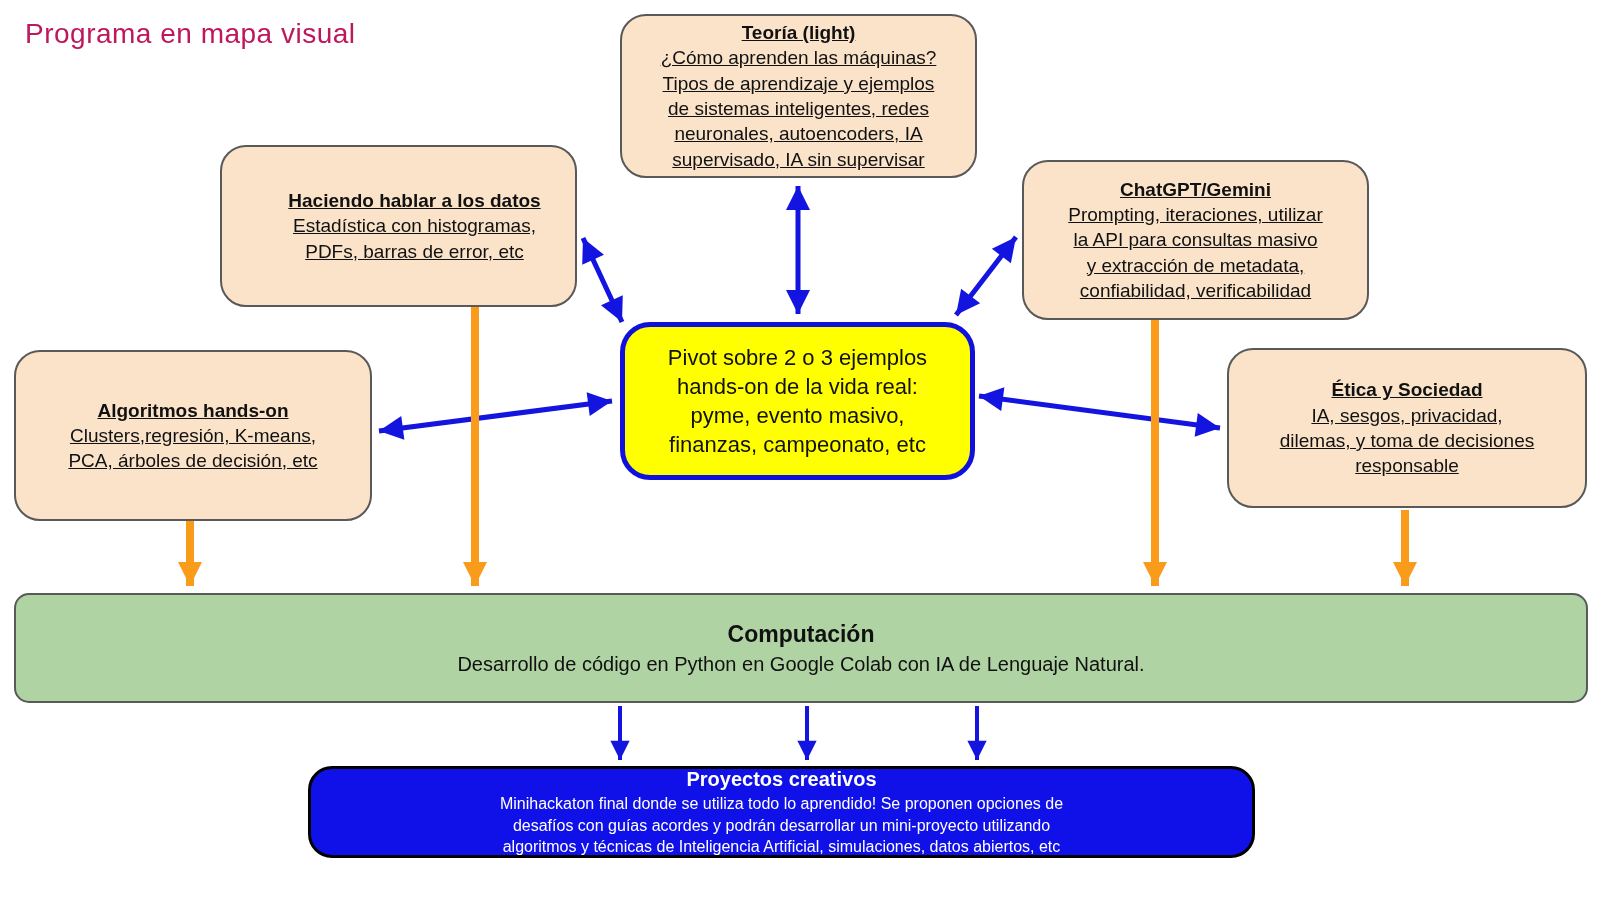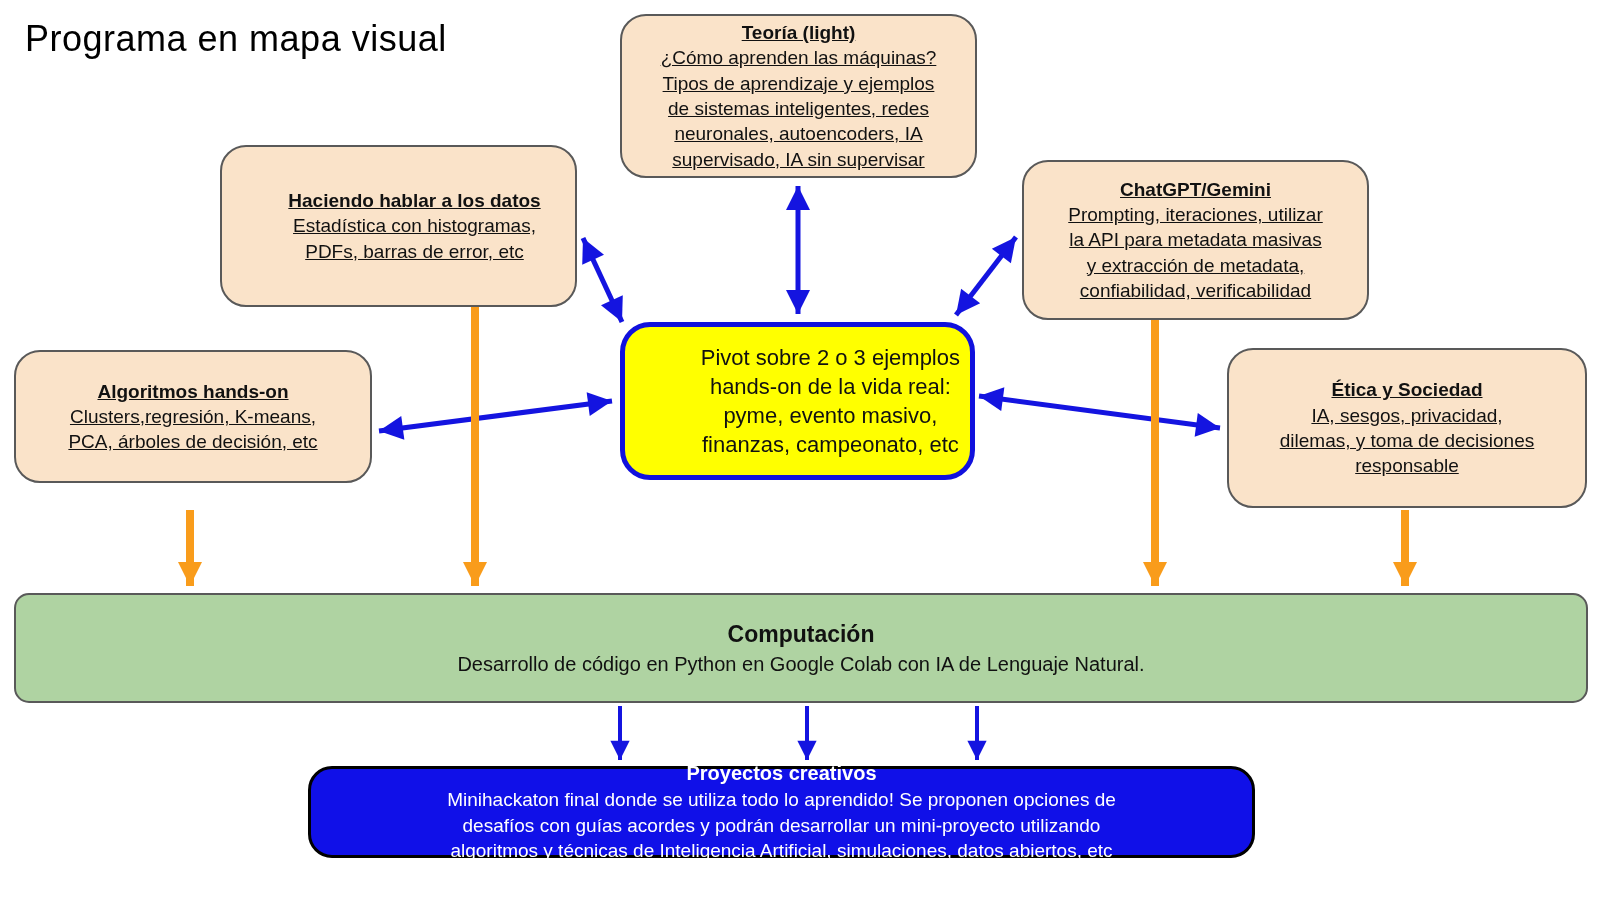--- a/index.html
+++ b/index.html
@@ -2,53 +2,53 @@
 <html><head>
 <meta charset="utf-8">
 <style>
   html,body{margin:0;padding:0;background:#ffffff;}
   #canvas{
     position:relative;width:1600px;height:900px;background:#ffffff;overflow:hidden;
     font-family:"Liberation Sans", sans-serif;color:#111111;
   }
   #arrow-layer{position:absolute;left:0;top:0;width:1600px;height:900px;pointer-events:none;}
   .page-title{
-    position:absolute;left:25px;top:18px;font-size:36px;color:#000000;letter-spacing:.5px;
+    position:absolute;left:25px;top:18px;font-size:28px;color:#be185d;letter-spacing:.5px;
   }
   .node{
     position:absolute;display:flex;flex-direction:column;justify-content:center;align-items:center;
     text-align:center;box-sizing:border-box;
   }
   .node .box-title{font-weight:bold;font-size:19px;line-height:1.33;white-space:pre-line;}
   .node .box-body{font-size:19px;line-height:1.33;white-space:pre-line;}
   .peach{
     background:#fae3c9;border:2px solid #595959;border-radius:26px;padding:6px 10px;text-decoration:underline;
   }
   .teoria{left:620px;top:14px;width:357px;height:164px;}
   .datos{left:220px;top:145px;width:357px;height:162px;padding-left:42px;}
   .chatgpt{left:1022px;top:146px;width:347px;height:160px;margin-top:14px;}
-  .algoritmos{left:14px;top:350px;width:358px;height:133px;}
+  .algoritmos{left:14px;top:350px;width:358px;height:171px;}
   .etica{left:1227px;top:348px;width:360px;height:160px;}
   .pivot{
     left:620px;top:322px;width:355px;height:158px;background:#ffff00;
-    border:5px solid #1111dd;border-radius:30px;padding:2px 10px;align-items:flex-end;
+    border:5px solid #1111dd;border-radius:30px;padding:2px 10px;
   }
   .pivot .box-body{font-size:22px;line-height:1.32;}
   .computacion{
     left:14px;top:593px;width:1574px;height:110px;background:#afd3a2;
     border:2px solid #595959;border-radius:15px;
   }
   .computacion .box-title{font-size:23px;line-height:1.4;}
   .computacion .box-body{font-size:20px;line-height:1.4;}
   .proyectos{
     left:308px;top:766px;width:947px;height:92px;background:#1010e8;color:#ffffff;
     border:3.5px solid #000000;border-radius:24px;
   }
   .proyectos .box-title{font-size:20px;line-height:1.35;}
-  .proyectos .box-body{font-size:19px;line-height:1.35;}
+  .proyectos .box-body{font-size:16px;line-height:1.35;}
 </style>
 </head>
 <body>
 
 <div id="canvas">
 
   <svg id="arrow-layer" viewBox="0 0 1600 900" xmlns="http://www.w3.org/2000/svg">
     <defs>
       <marker id="headBlue" viewBox="0 0 10 10" refX="10" refY="5" markerWidth="6.4" markerHeight="4.8" orient="auto-start-reverse">
         <path d="M0,0 L10,5 L0,10 z" fill="#1414e0"></path>
@@ -87,21 +87,21 @@
 
   <div class="node peach datos">
     <div class="box-title">Haciendo hablar a los datos</div>
     <div class="box-body">Estadística con histogramas,
 PDFs, barras de error, etc</div>
   </div>
 
   <div class="node peach chatgpt">
     <div class="box-title">ChatGPT/Gemini</div>
     <div class="box-body">Prompting, iteraciones, utilizar
-la API para metadata masivas
+la API para consultas masivo
 y extracción de metadata,
 confiabilidad, verificabilidad</div>
   </div>
 
   <div class="node peach algoritmos">
     <div class="box-title">Algoritmos hands-on</div>
     <div class="box-body">Clusters,regresión, K-means,
 PCA, árboles de decisión, etc</div>
   </div>
 

